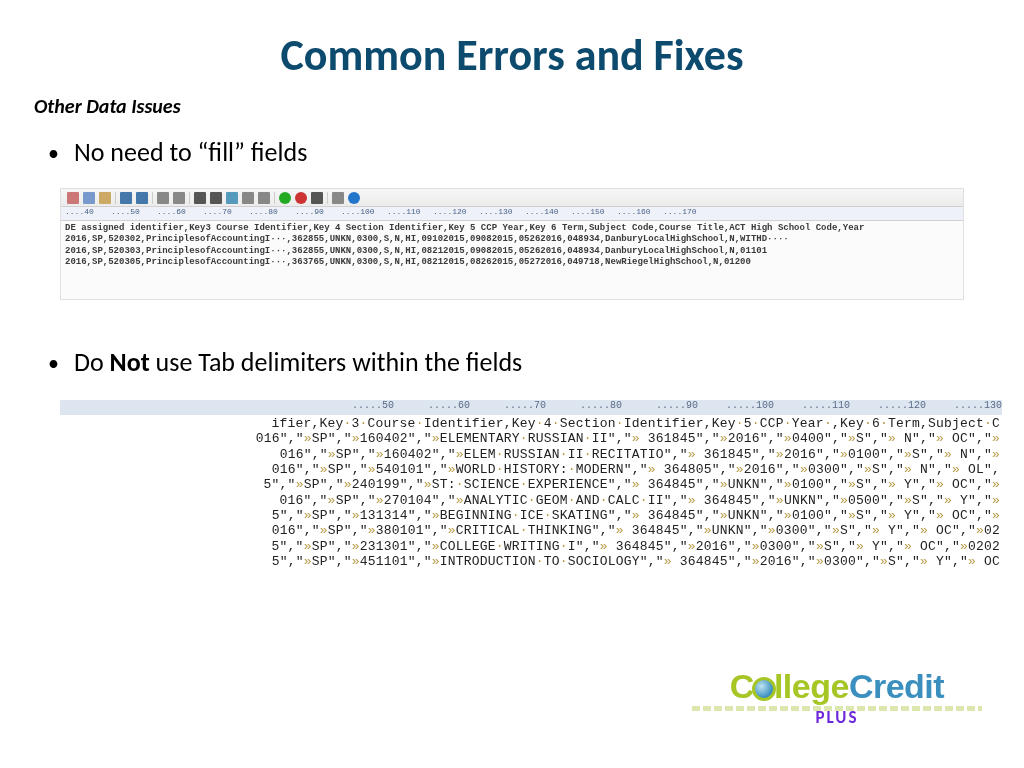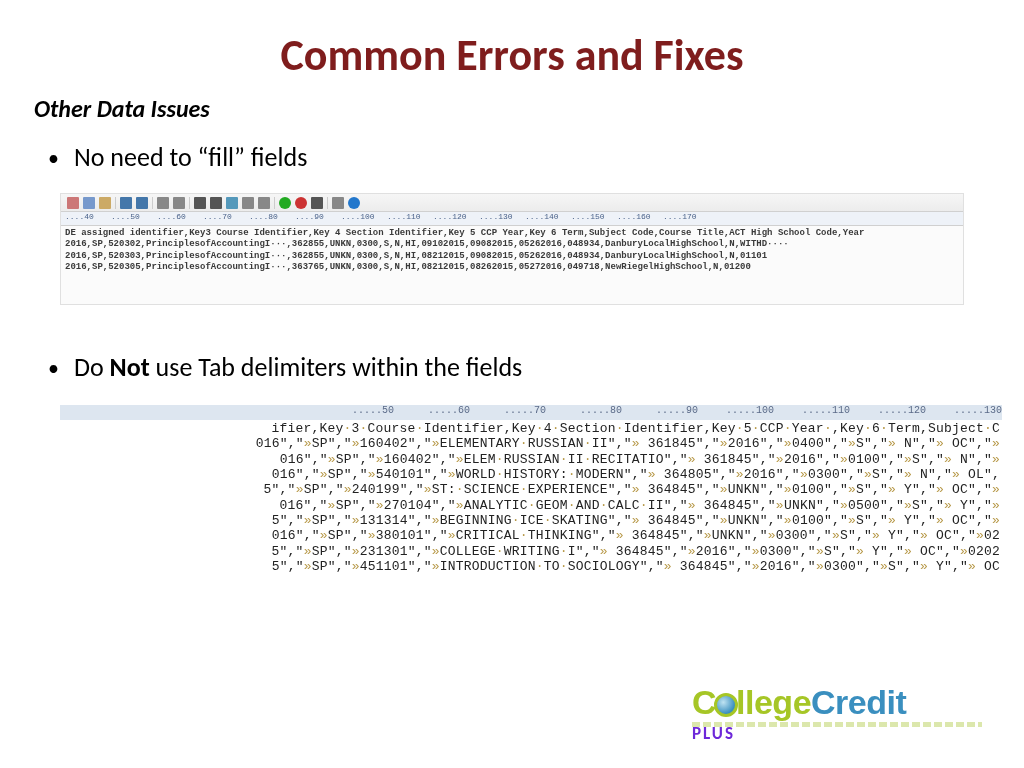--- a/index.html
+++ b/index.html
@@ -8,26 +8,26 @@
     height: 768px;
     background: #fff;
     font-family: Calibri, Arial, sans-serif;
     position: relative;
     overflow: hidden;
   }
   .slide-title {
     text-align: center;
     font-size: 44px;
     font-weight: 700;
-    color: #7f1d1d;
+    color: #0c4a6e;
     padding-top: 28px;
     padding-bottom: 12px;
   }
   .section-heading {
-    font-size: 24px;
+    font-size: 20px;
     font-weight: 700;
     font-style: italic;
     color: #000;
     padding-left: 34px;
     padding-bottom: 18px;
   }
   .bullet {
     font-size: 26px;
     color: #000;
     padding-left: 48px;
@@ -111,22 +111,22 @@
     padding: 1px 2px;
     line-height: 1.18;
     white-space: nowrap;
     overflow: hidden;
     letter-spacing: 0.2px;
   }
   .code-lines2 .ws { color: #b89a4a; }
   .logo {
     position: absolute;
     right: 42px;
-    bottom: 24px;
-    text-align: left;
+    bottom: 40px;
+    text-align: center;
   }
   .logo-main {
     font-size: 34px;
     font-weight: 600;
     letter-spacing: -0.5px;
     font-family: Arial, sans-serif;
   }
   .logo-main .lg1 { color: #a6c626; }
   .logo-main .lg-o {
     display: inline-block;

